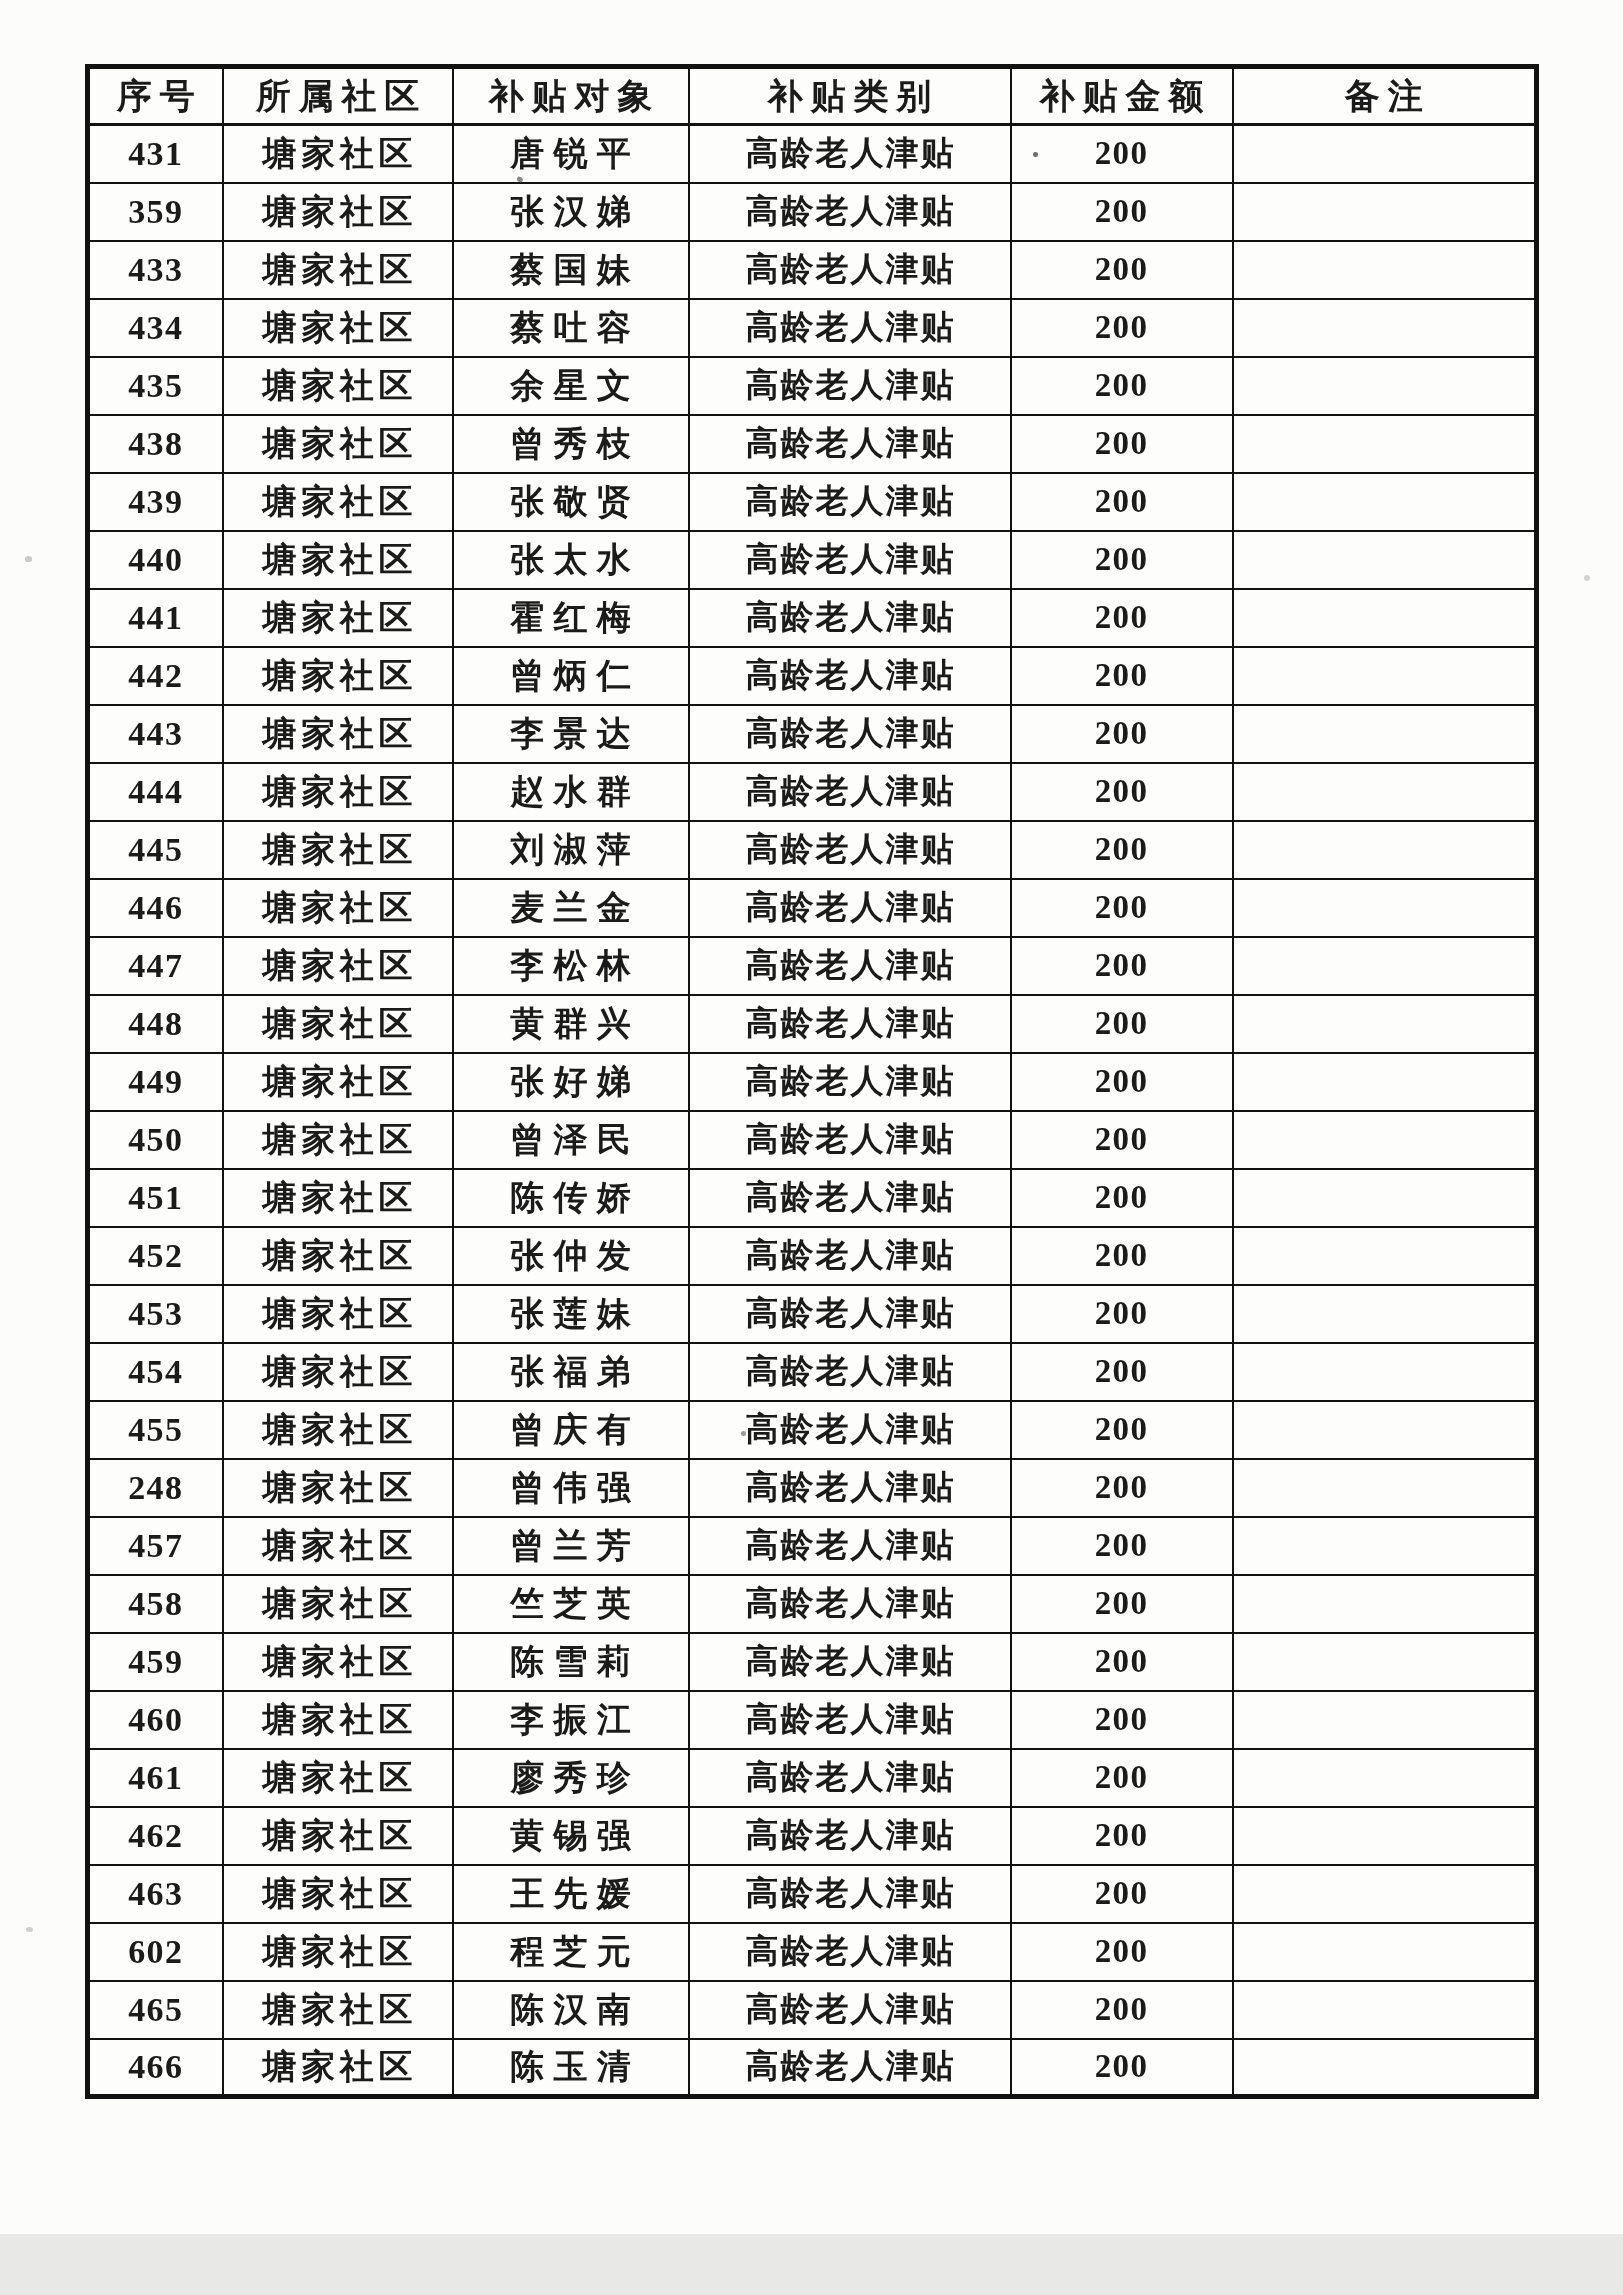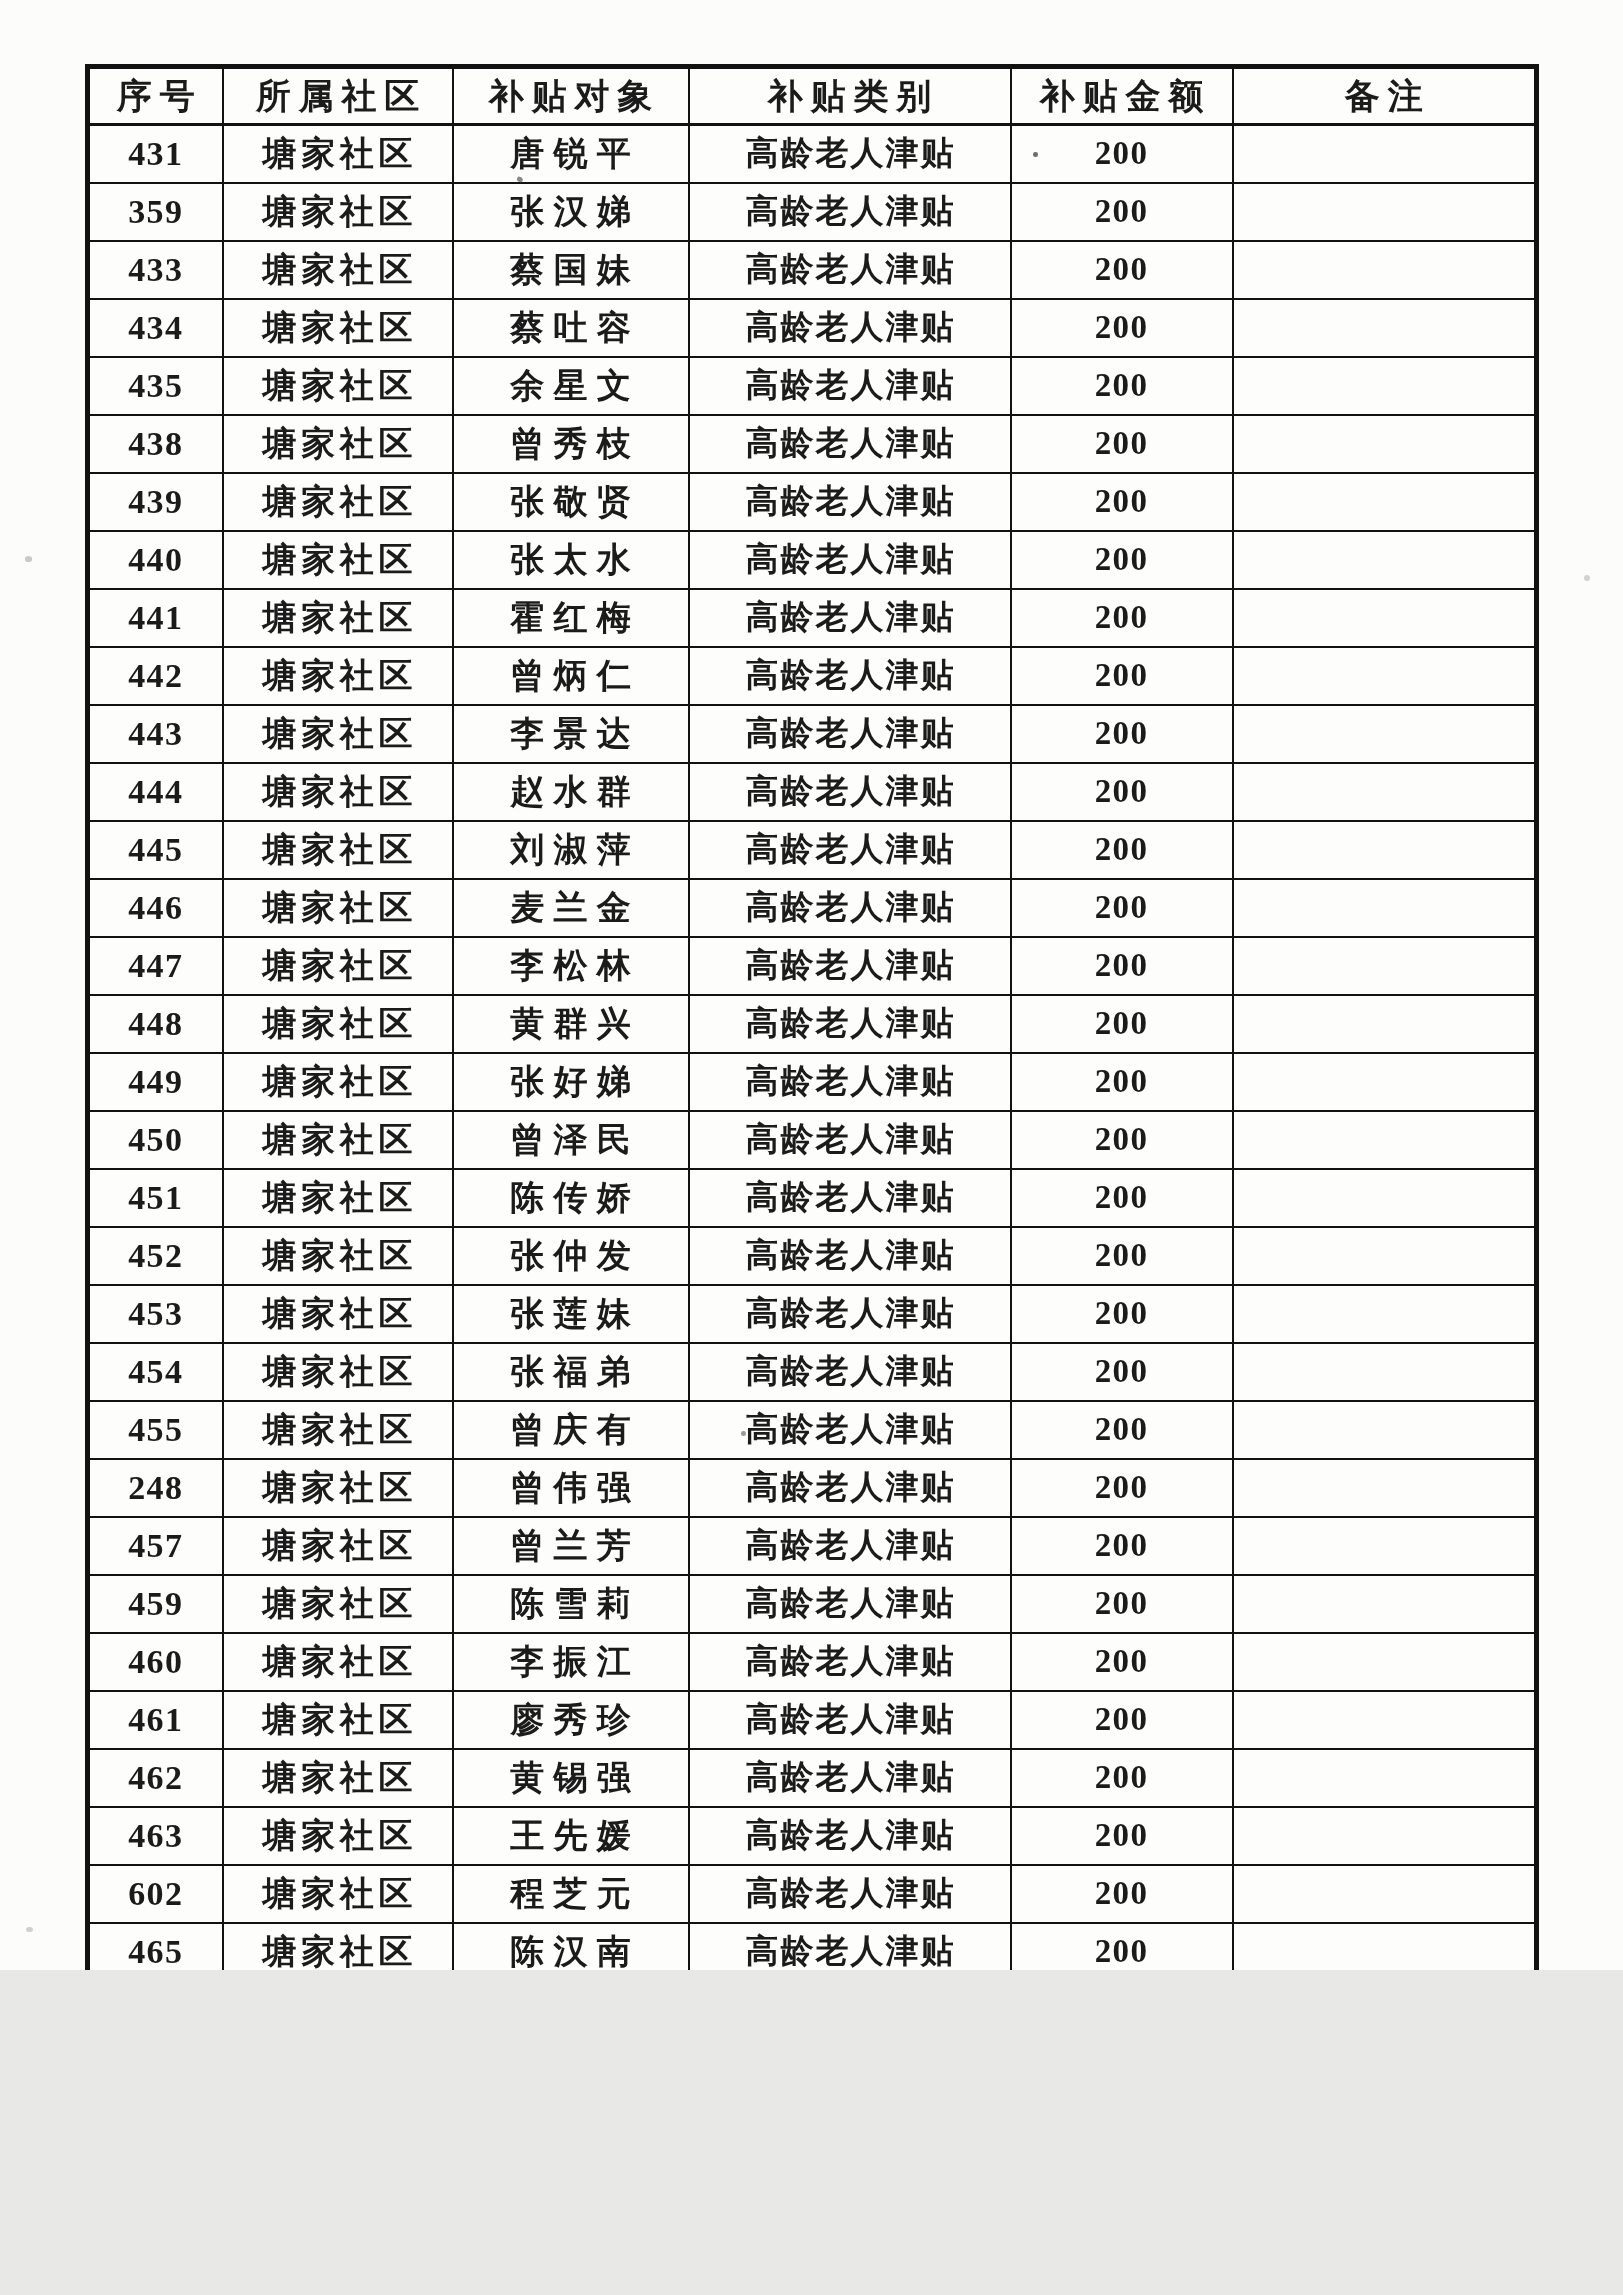--- a/index.html
+++ b/index.html
@@ -3,21 +3,21 @@
 <meta charset="utf-8">
 <style>
   html, body {
     margin: 0;
     padding: 0;
     background: #e8e8e6;
   }
   .page {
     position: relative;
     width: 1623px;
-    height: 1970px;
+    height: 2234px;
     background: #fcfcfa;
     overflow: hidden;
     font-family: "Liberation Serif", serif;
     color: #1b1b1b;
   }
   table.subsidy-table {
     position: absolute;
     left: 85px;
     top: 64px;
     width: 1449px;
@@ -285,20 +285,28 @@
         </tr>
         <tr>
           <td class="col-no">457</td>
           <td class="col-comm">塘家社区</td>
           <td class="col-name">曾兰芳</td>
           <td class="col-type">高龄老人津贴</td>
           <td class="col-amt">200</td>
           <td class="col-note"></td>
         </tr>
         <tr>
+          <td class="col-no">458</td>
+          <td class="col-comm">塘家社区</td>
+          <td class="col-name">竺芝英</td>
+          <td class="col-type">高龄老人津贴</td>
+          <td class="col-amt">200</td>
+          <td class="col-note"></td>
+        </tr>
+        <tr>
           <td class="col-no">459</td>
           <td class="col-comm">塘家社区</td>
           <td class="col-name">陈雪莉</td>
           <td class="col-type">高龄老人津贴</td>
           <td class="col-amt">200</td>
           <td class="col-note"></td>
         </tr>
         <tr>
           <td class="col-no">460</td>
           <td class="col-comm">塘家社区</td>

